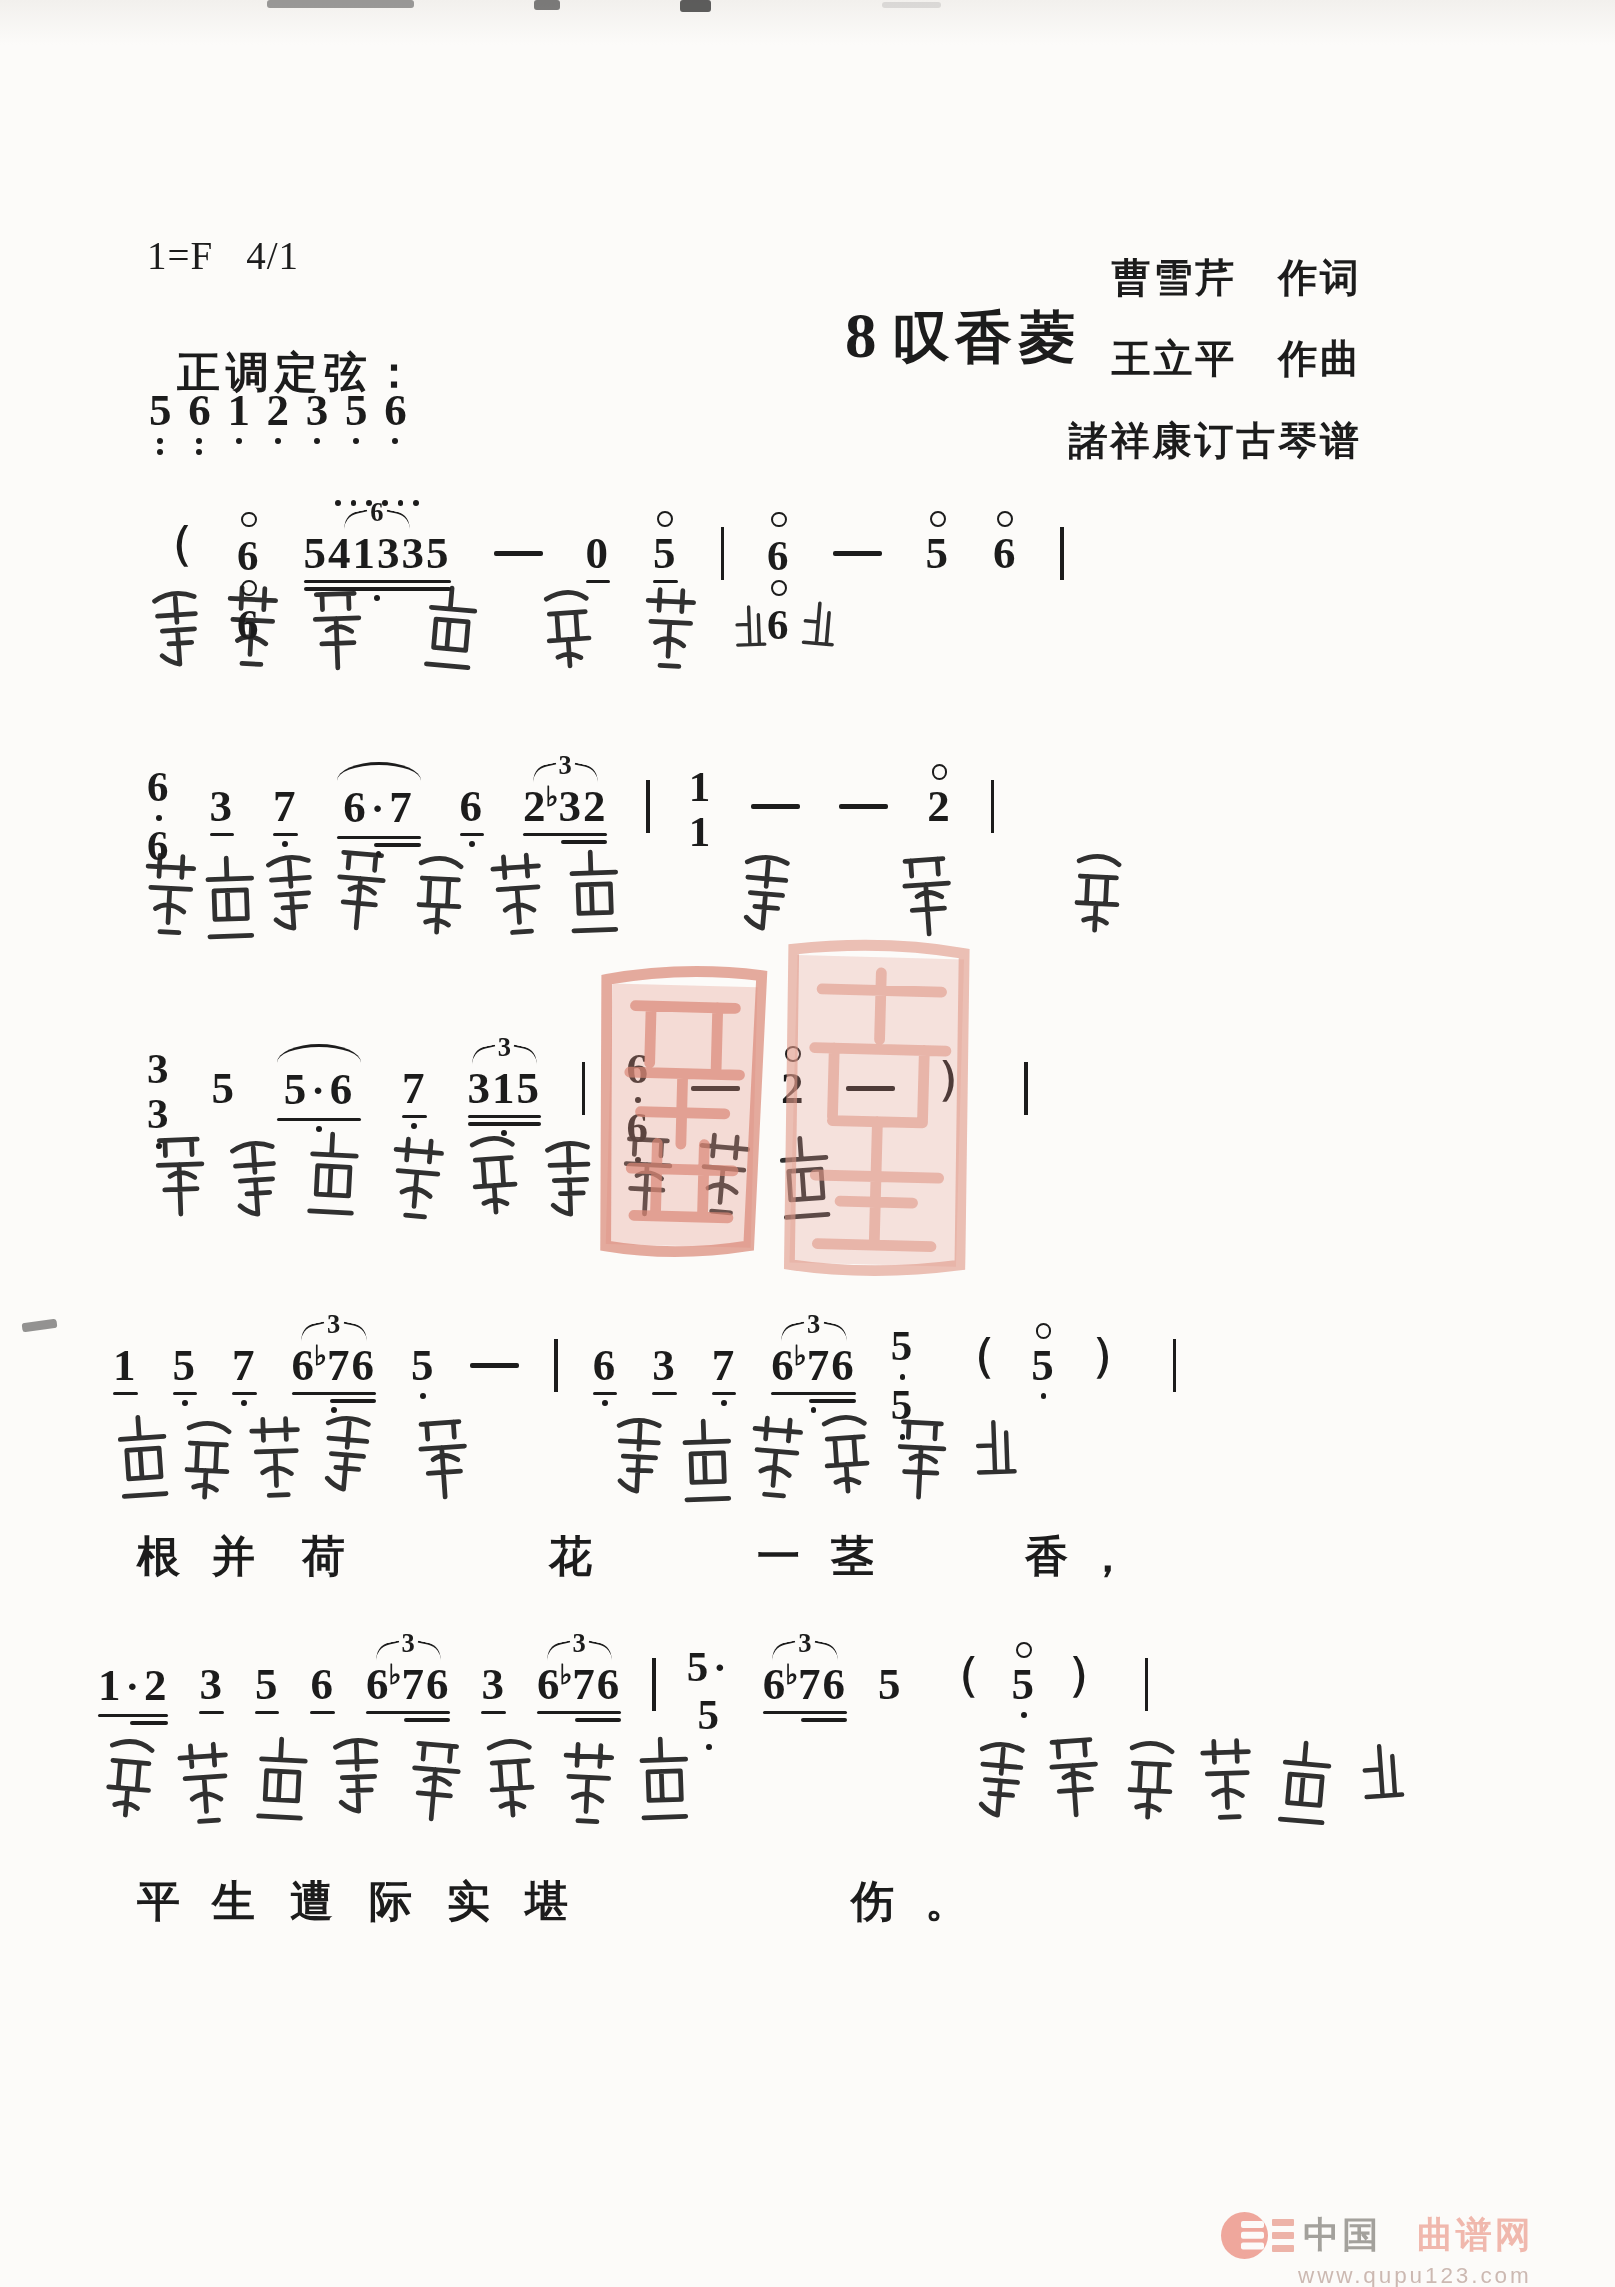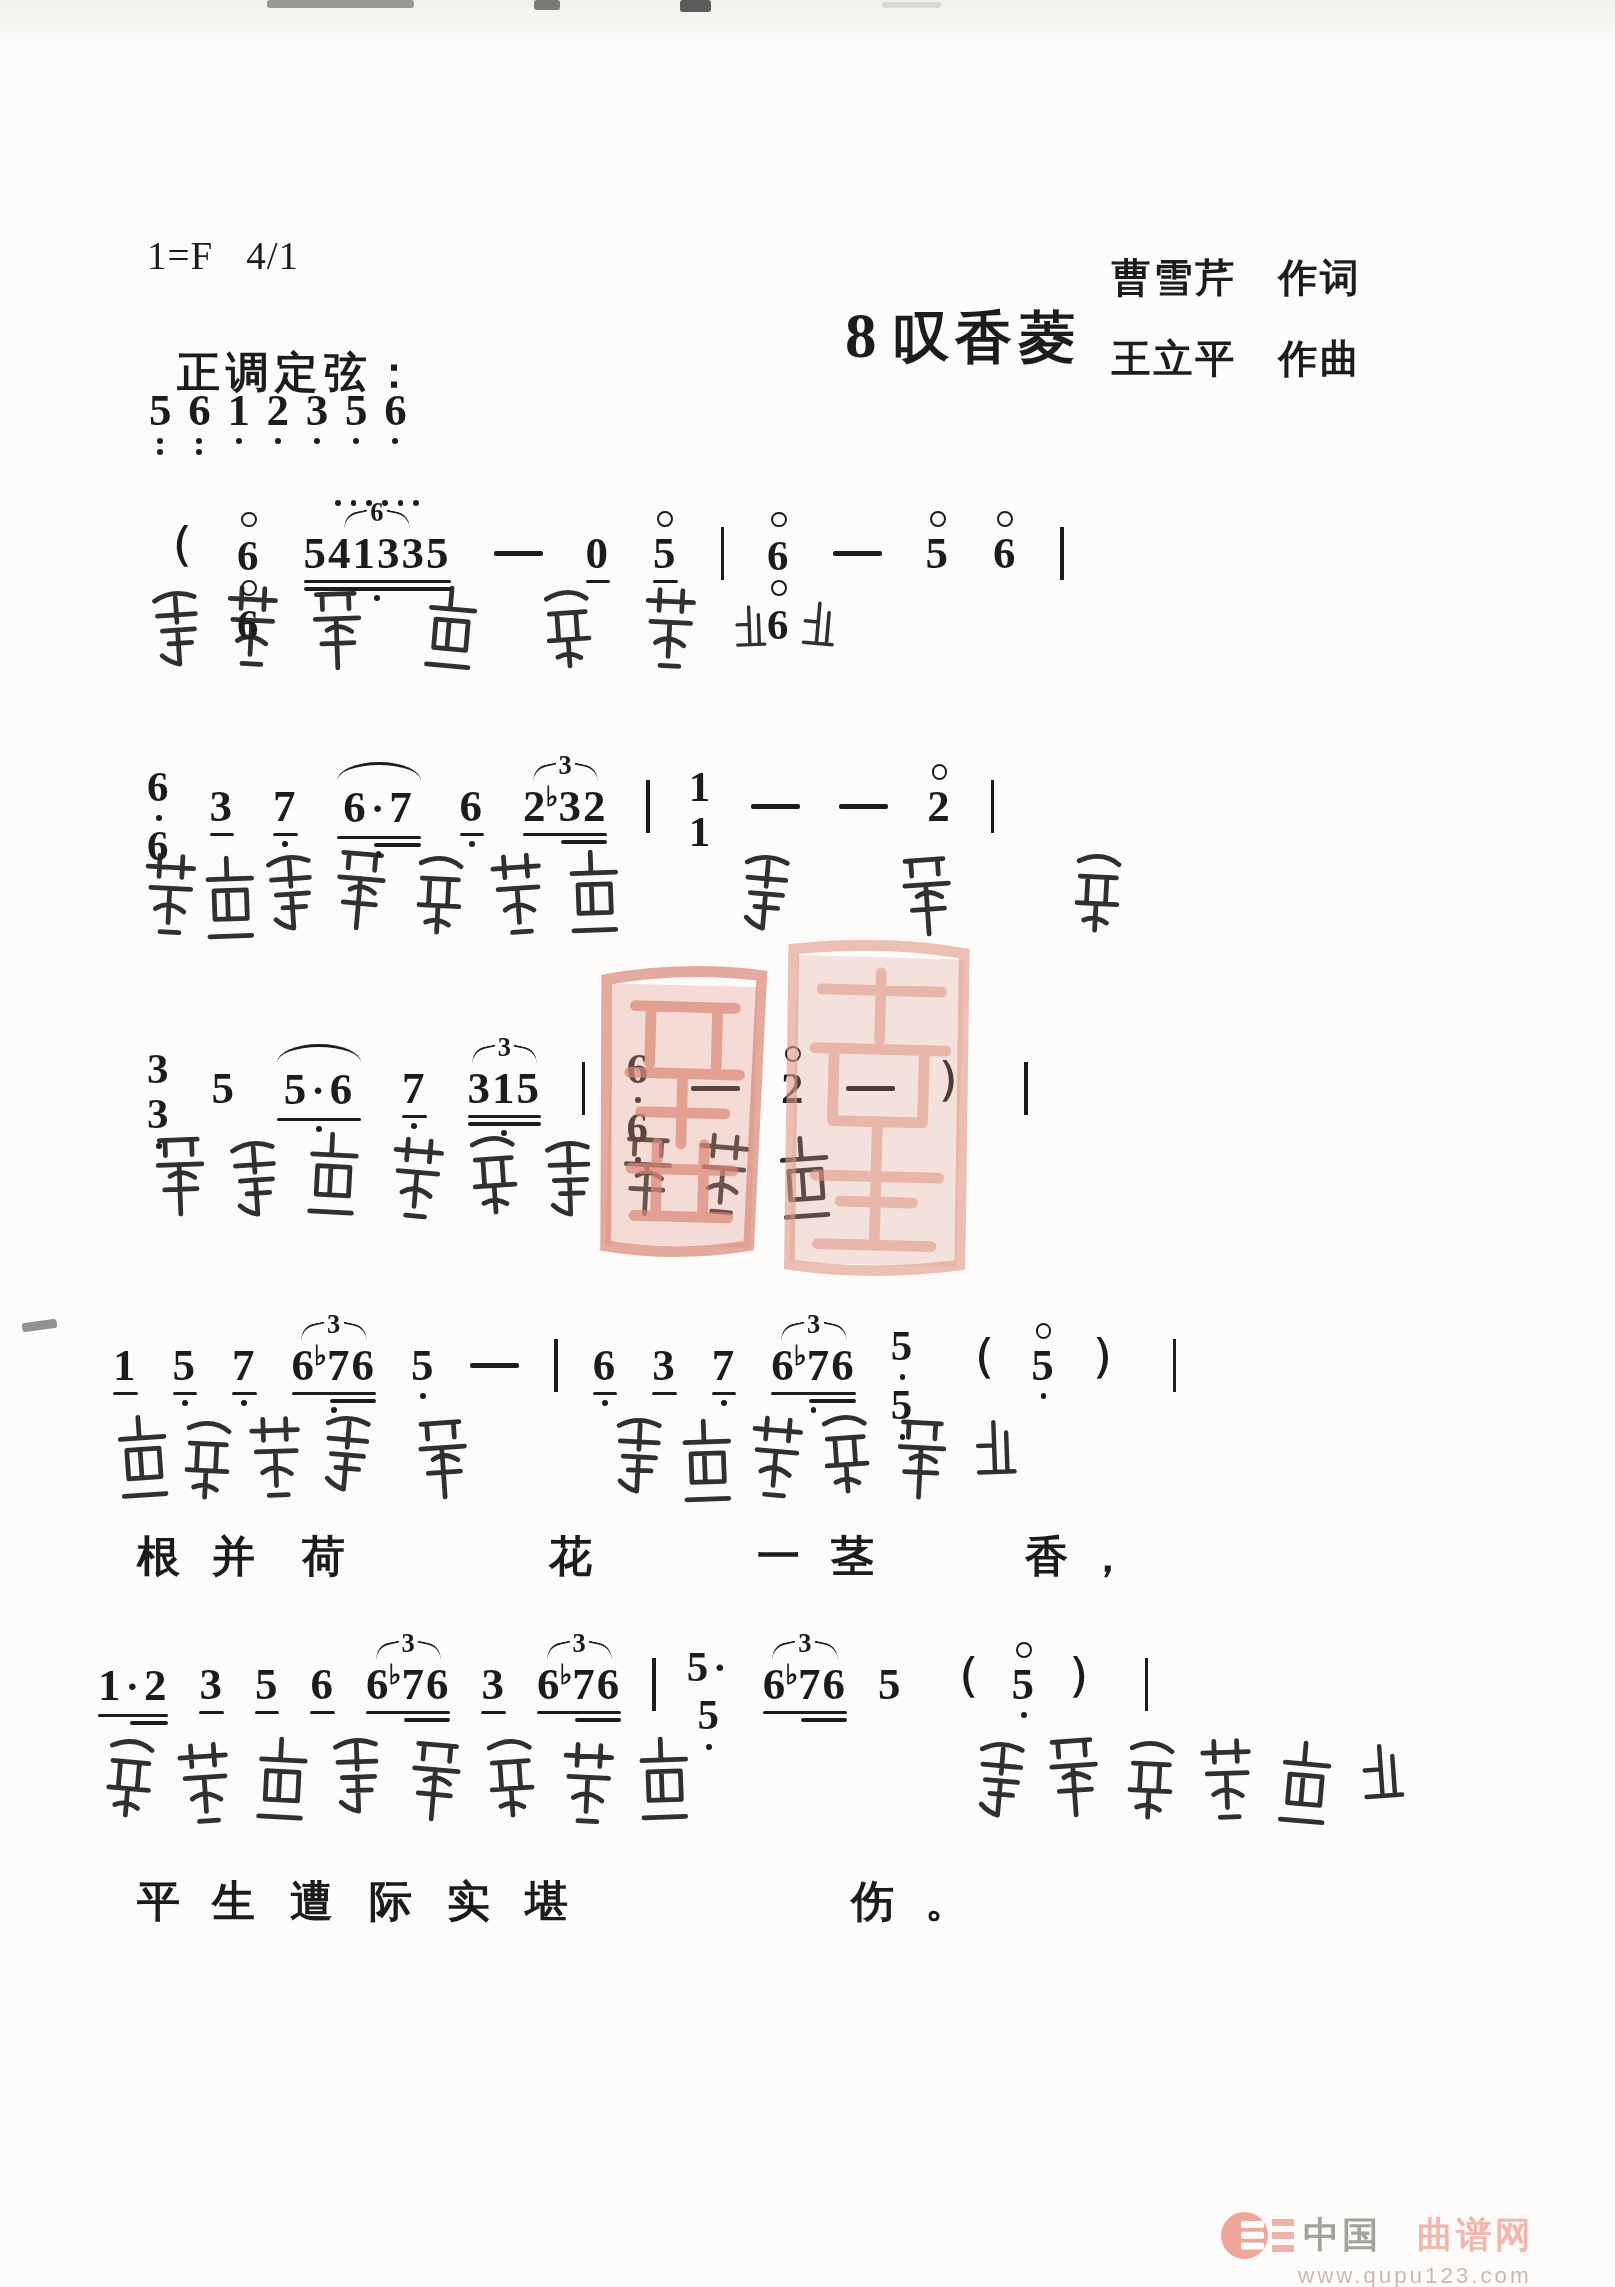--- a/index.html
+++ b/index.html
@@ -138,20 +138,23 @@
 
   <div class="abs credits" style="right:253px;top:251px;">
     <div class="row">
       <span>曹雪芹</span>
       <span>作词</span>
     </div>
     <div class="row">
       <span>王立平</span>
       <span>作曲</span>
     </div>
+    <div class="row">
+      <span>諸祥康订古琴谱</span>
+    </div>
   </div>
 
   <div class="jline" id="jl0" style="left:147px;top:488px;gap:43px;">
       <span class="tok-txt">（</span>
       <span class="tok-st">
         <span class="sti">
           <span class="ring"></span>
           <span class="dig">6</span>
         </span>
         <span class="sti">

